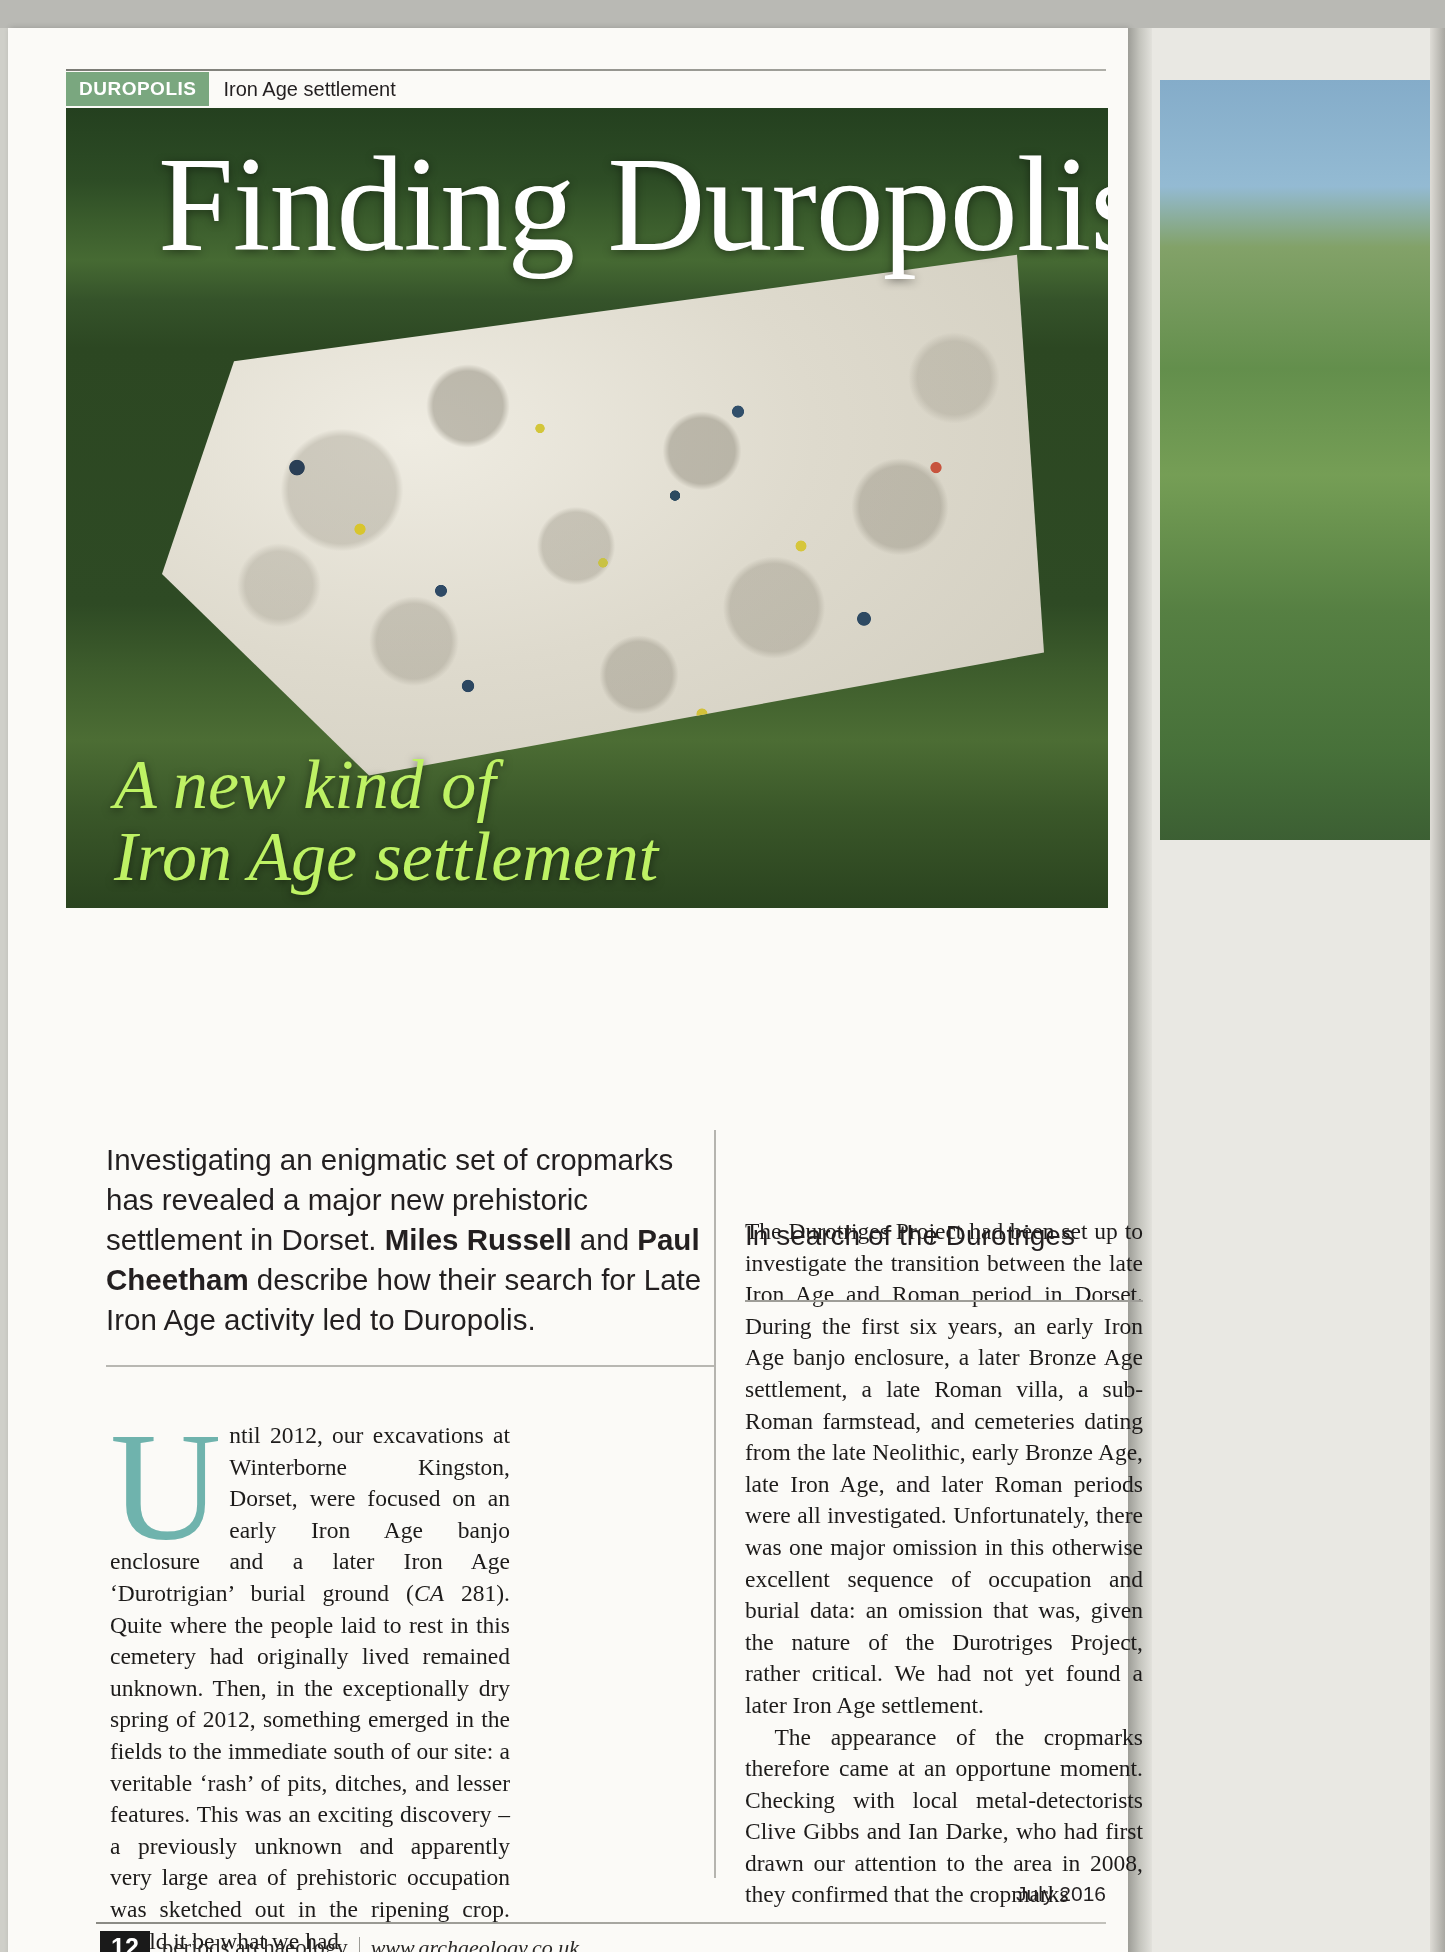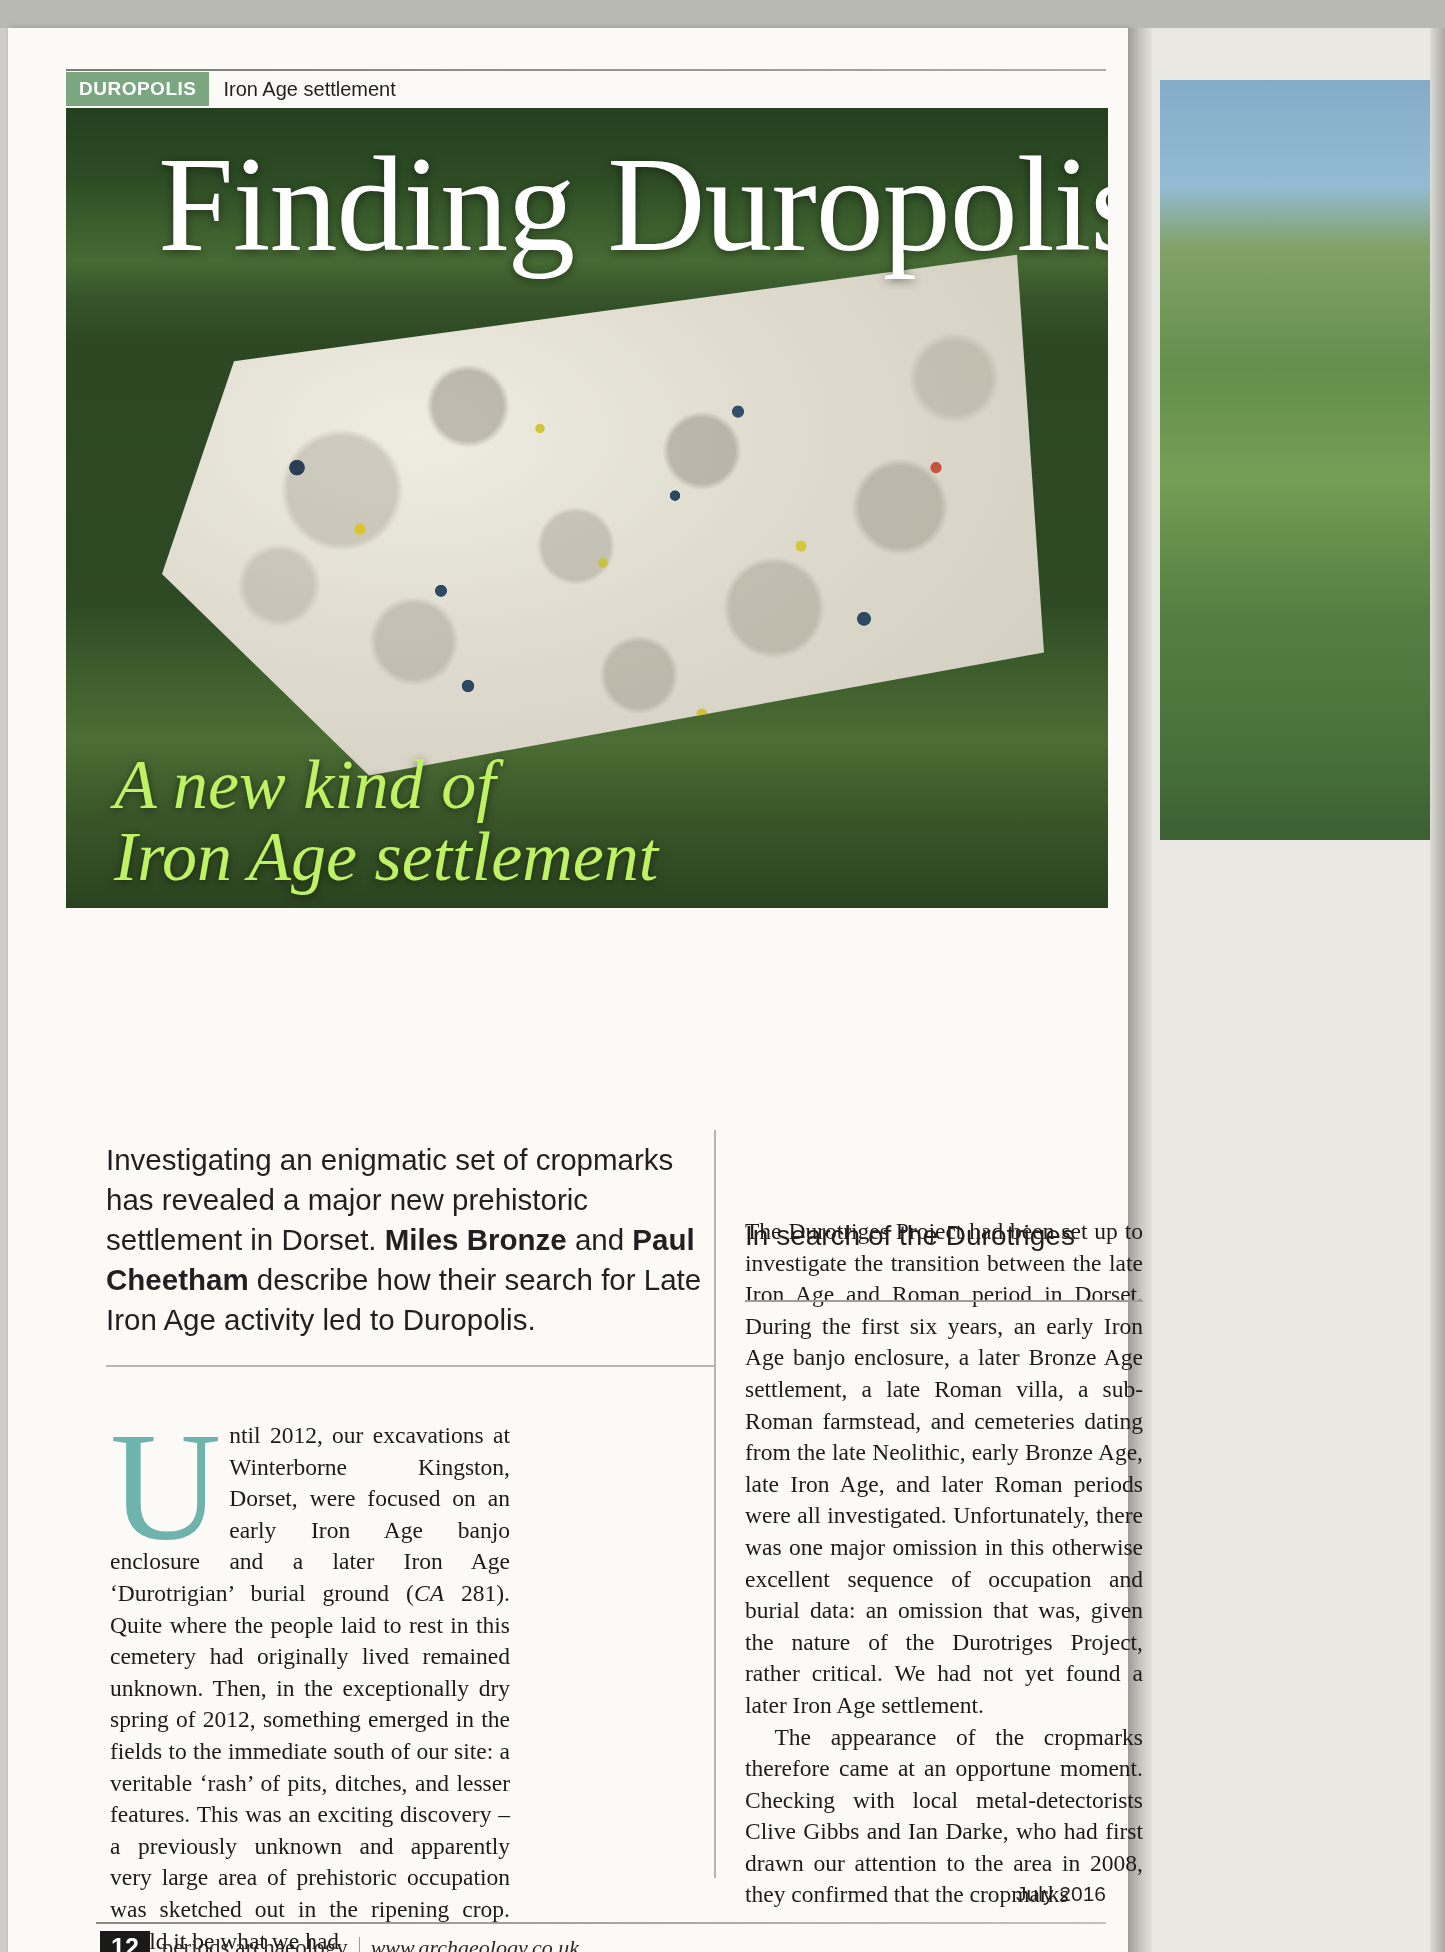--- a/index.html
+++ b/index.html
@@ -359,21 +359,21 @@
     <div class="hero-dig-shade"></div>
     <div class="hero-dots"></div>
     <div class="hero-title">Finding Duropolis</div>
     <div class="hero-sub">
       <div>A new kind of</div>
       <div>Iron Age settlement</div>
     </div>
   </div>
 
   <div class="standfirst">
-    <span>Investigating an enigmatic set of cropmarks has revealed a major new prehistoric settlement in Dorset. </span><b>Miles Bronze</b><span> and </span><b>Paul Cheetham</b><span> describe how their search for Late Iron Age activity led to Duropolis.</span>
+    <span>Investigating an enigmatic set of cropmarks has revealed a major new prehistoric settlement in Dorset. </span><b>Miles Russell</b><span> and </span><b>Paul Cheetham</b><span> describe how their search for Late Iron Age activity led to Duropolis.</span>
   </div>
   <div class="standfirst-rule"></div>
 
   <div class="col-rule"></div>
 
   <div class="col col-left">
     <p><span class="dropcap">U</span><span>ntil 2012, our excavations at Winterborne Kingston, Dorset, were focused on an early Iron Age banjo enclosure and a later Iron Age ‘Durotrigian’ burial ground (</span><i>CA</i><span> 281). Quite where the people laid to rest in this cemetery had originally lived remained unknown. Then, in the exceptionally dry spring of 2012, something emerged in the fields to the immediate south of our site: a veritable ‘rash’ of pits, ditches, and lesser features. This was an exciting discovery – a previously unknown and apparently very large area of prehistoric occupation was sketched out in the ripening crop. Could it be what we had</span></p>
   </div>
 
   <div class="col col-right">

